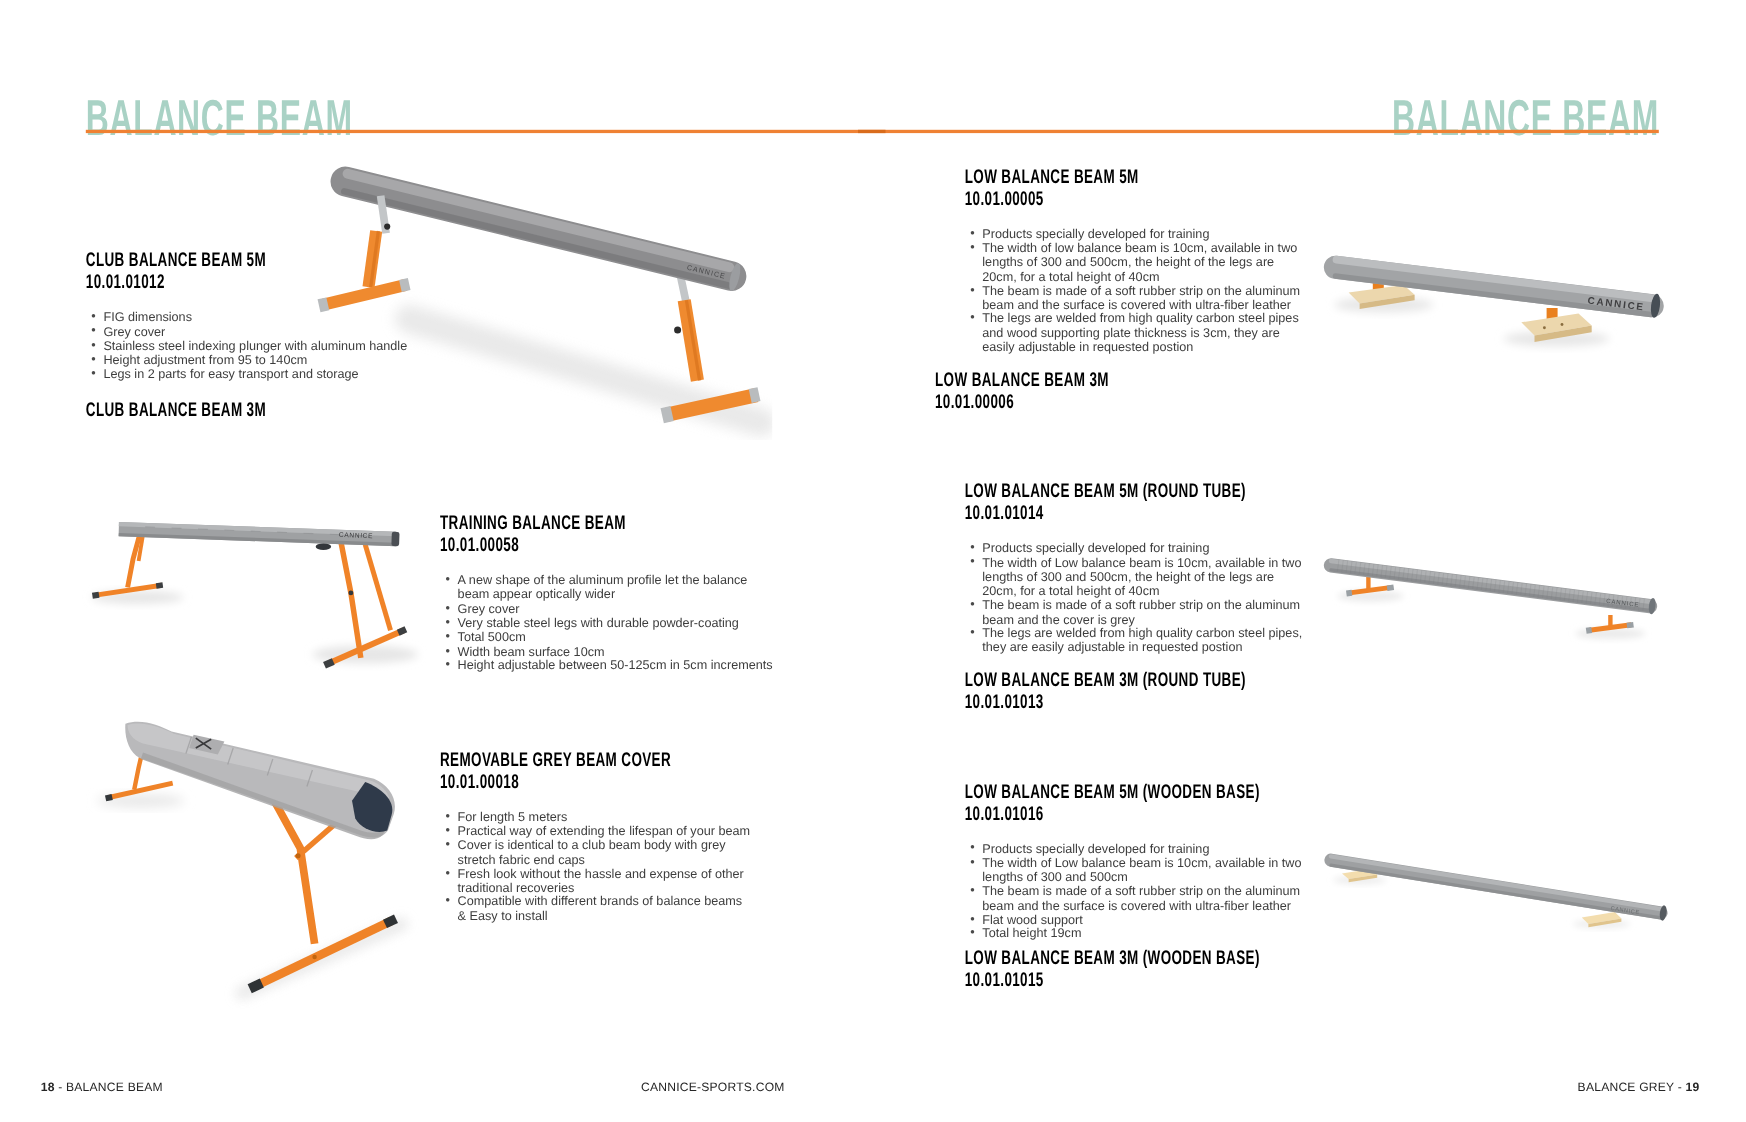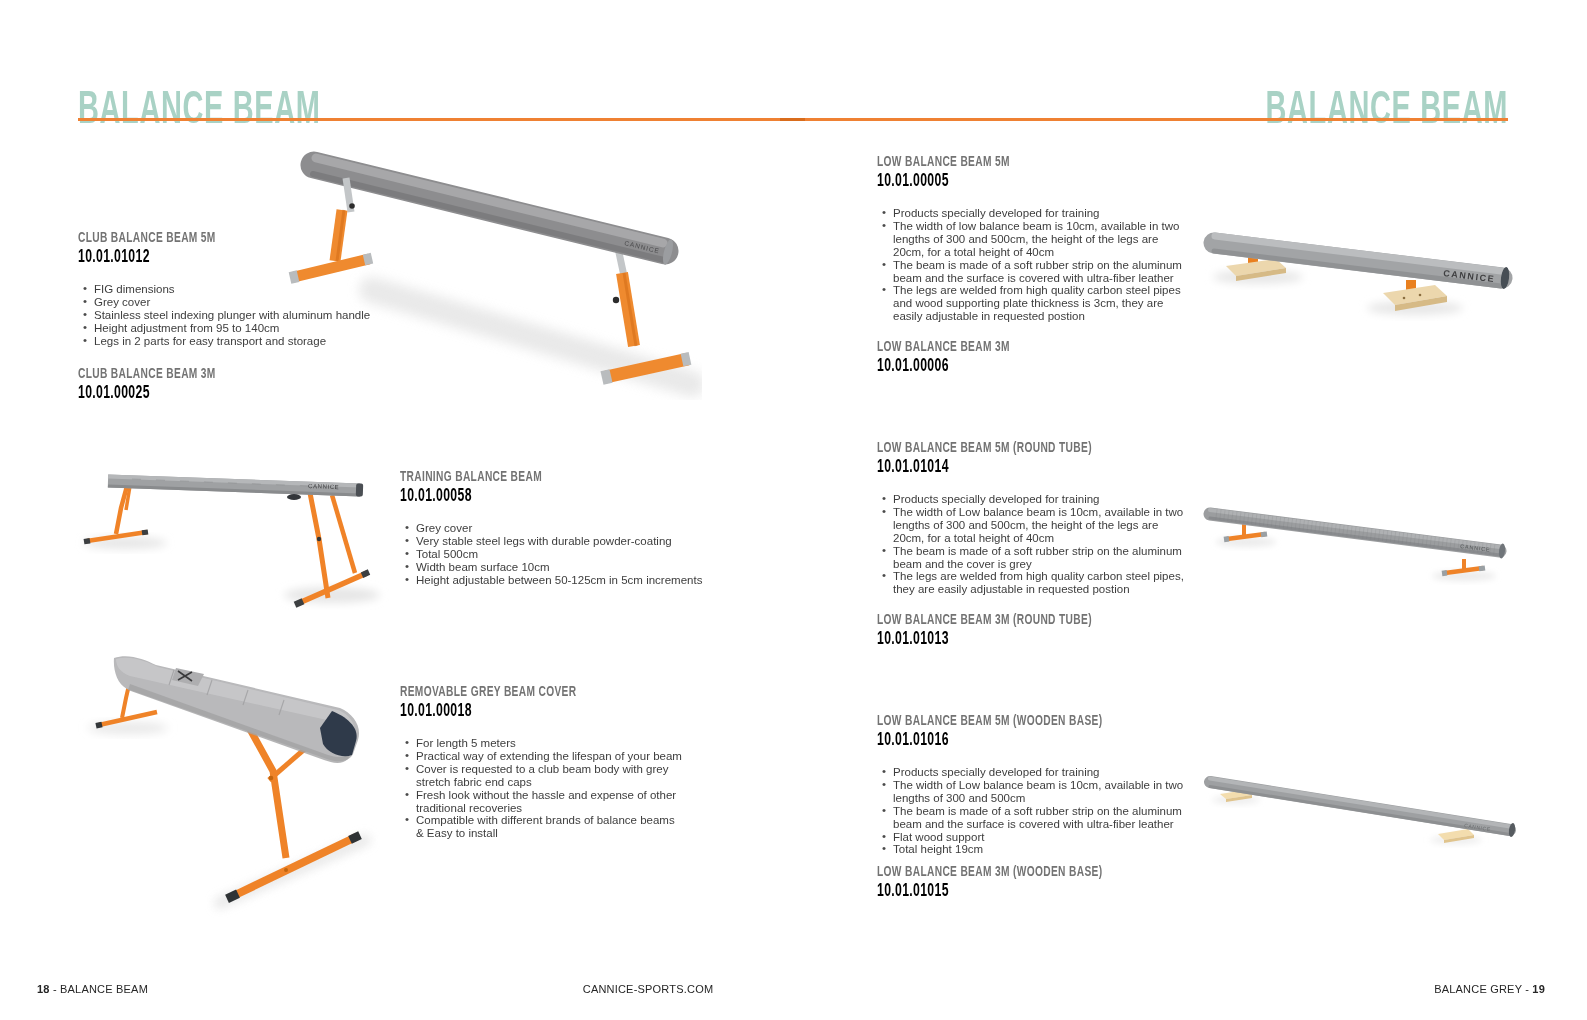--- a/index.html
+++ b/index.html
@@ -12,32 +12,32 @@
   .hdr{position:absolute;top:52px;font-size:46px;font-weight:bold;color:#a9d2c5;letter-spacing:1px;line-height:48px}
   .hdr .cx{transform:scaleX(.63)}
   #hdr-left{left:78px}
   #hdr-right{right:79px;text-align:right}
   #hdr-right .cx{transform-origin:100% 50%}
   
   .rule{position:absolute;top:118px;left:78px;width:1430px;height:3px;background:#ef8133}
   .rule-dark{position:absolute;top:118px;left:780px;width:25px;height:3px;background:#d96c1c}
   
   .product{position:absolute}
-  .ptitle{margin:0;font-size:15px;font-weight:bold;color:#737373;line-height:19px;letter-spacing:.5px}
+  .ptitle{margin:0;font-size:18px;font-weight:bold;color:#000000;line-height:19px;letter-spacing:.5px}
   .pcode{font-size:18px;font-weight:bold;color:#000000;line-height:19px;letter-spacing:.5px;margin-top:1px}
   .ptitle .cx,.pcode .cx{transform:scaleX(.68)}
   .bullets{margin:17px 0 0;padding:0;list-style:none;font-size:11.5px;line-height:12.9px;color:#3d3d3d}
   .bullets li{position:relative;padding-left:16px}
   .bullets li::before{content:"\2022";position:absolute;left:5px;top:-1px;color:#4a4a4a}
   #p-club5m{left:78px;top:227px;width:370px}
   #p-club3m{left:78px;top:363px;width:370px}
   #p-training{left:400px;top:466px;width:305px}
   #p-cover{left:400px;top:681px;width:282px}
   #p-low5m{left:877px;top:151px;width:308px}
-  #p-low3m{left:877px;top:336px;width:308px}
+  #p-low3m{left:850px;top:336px;width:308px}
   #p-rt5m{left:877px;top:437px;width:308px}
   #p-rt3m{left:877px;top:609px;width:308px}
   #p-wb5m{left:877px;top:710px;width:308px}
   #p-wb3m{left:877px;top:861px;width:308px}
   
   .fig{position:absolute}
   #f-club{left:272px;top:128px}
   #f-training{left:70px;top:440px}
   #f-cover{left:70px;top:628px}
   #f-low{left:1180px;top:180px}
@@ -66,44 +66,44 @@
   <li>FIG dimensions</li>
       <li>Grey cover</li>
       <li>Stainless steel indexing plunger with aluminum handle</li>
       <li>Height adjustment from 95 to 140cm</li>
       <li>Legs in 2 parts for easy transport and storage</li>
     </ul>
 </section>
 
 <section class="product" id="p-club3m">
   <h3 class="ptitle"><span class="cx">CLUB BALANCE BEAM 3M</span></h3>
-  <div class="pcode"><span class="cx">10.01.00025</span></div>
 </section>
 
 <section class="product" id="p-training">
   <h3 class="ptitle"><span class="cx">TRAINING BALANCE BEAM</span></h3>
   <div class="pcode"><span class="cx">10.01.00058</span></div>
   <ul class="bullets">
 
+  <li>A new shape of the aluminum profile let the balance beam appear optically wider</li>
       <li>Grey cover</li>
       <li>Very stable steel legs with durable powder-coating</li>
       <li>Total 500cm</li>
       <li>Width beam surface 10cm</li>
       <li>Height adjustable between 50-125cm in 5cm increments</li>
     </ul>
 </section>
 
 <section class="product" id="p-cover">
   <h3 class="ptitle"><span class="cx">REMOVABLE GREY BEAM COVER</span></h3>
   <div class="pcode"><span class="cx">10.01.00018</span></div>
   <ul class="bullets">
 
   <li>For length 5 meters</li>
       <li>Practical way of extending the lifespan of your beam</li>
-      <li>Cover is requested to a club beam body with grey stretch fabric end caps</li>
+      <li>Cover is identical to a club beam body with grey stretch fabric end caps</li>
       <li>Fresh look without the hassle and expense of other traditional recoveries</li>
       <li>Compatible with different brands of balance beams &amp; Easy to install</li>
     </ul>
 </section>
 
 <section class="product" id="p-low5m">
   <h3 class="ptitle"><span class="cx">LOW BALANCE BEAM 5M</span></h3>
   <div class="pcode"><span class="cx">10.01.00005</span></div>
   <ul class="bullets">
 

